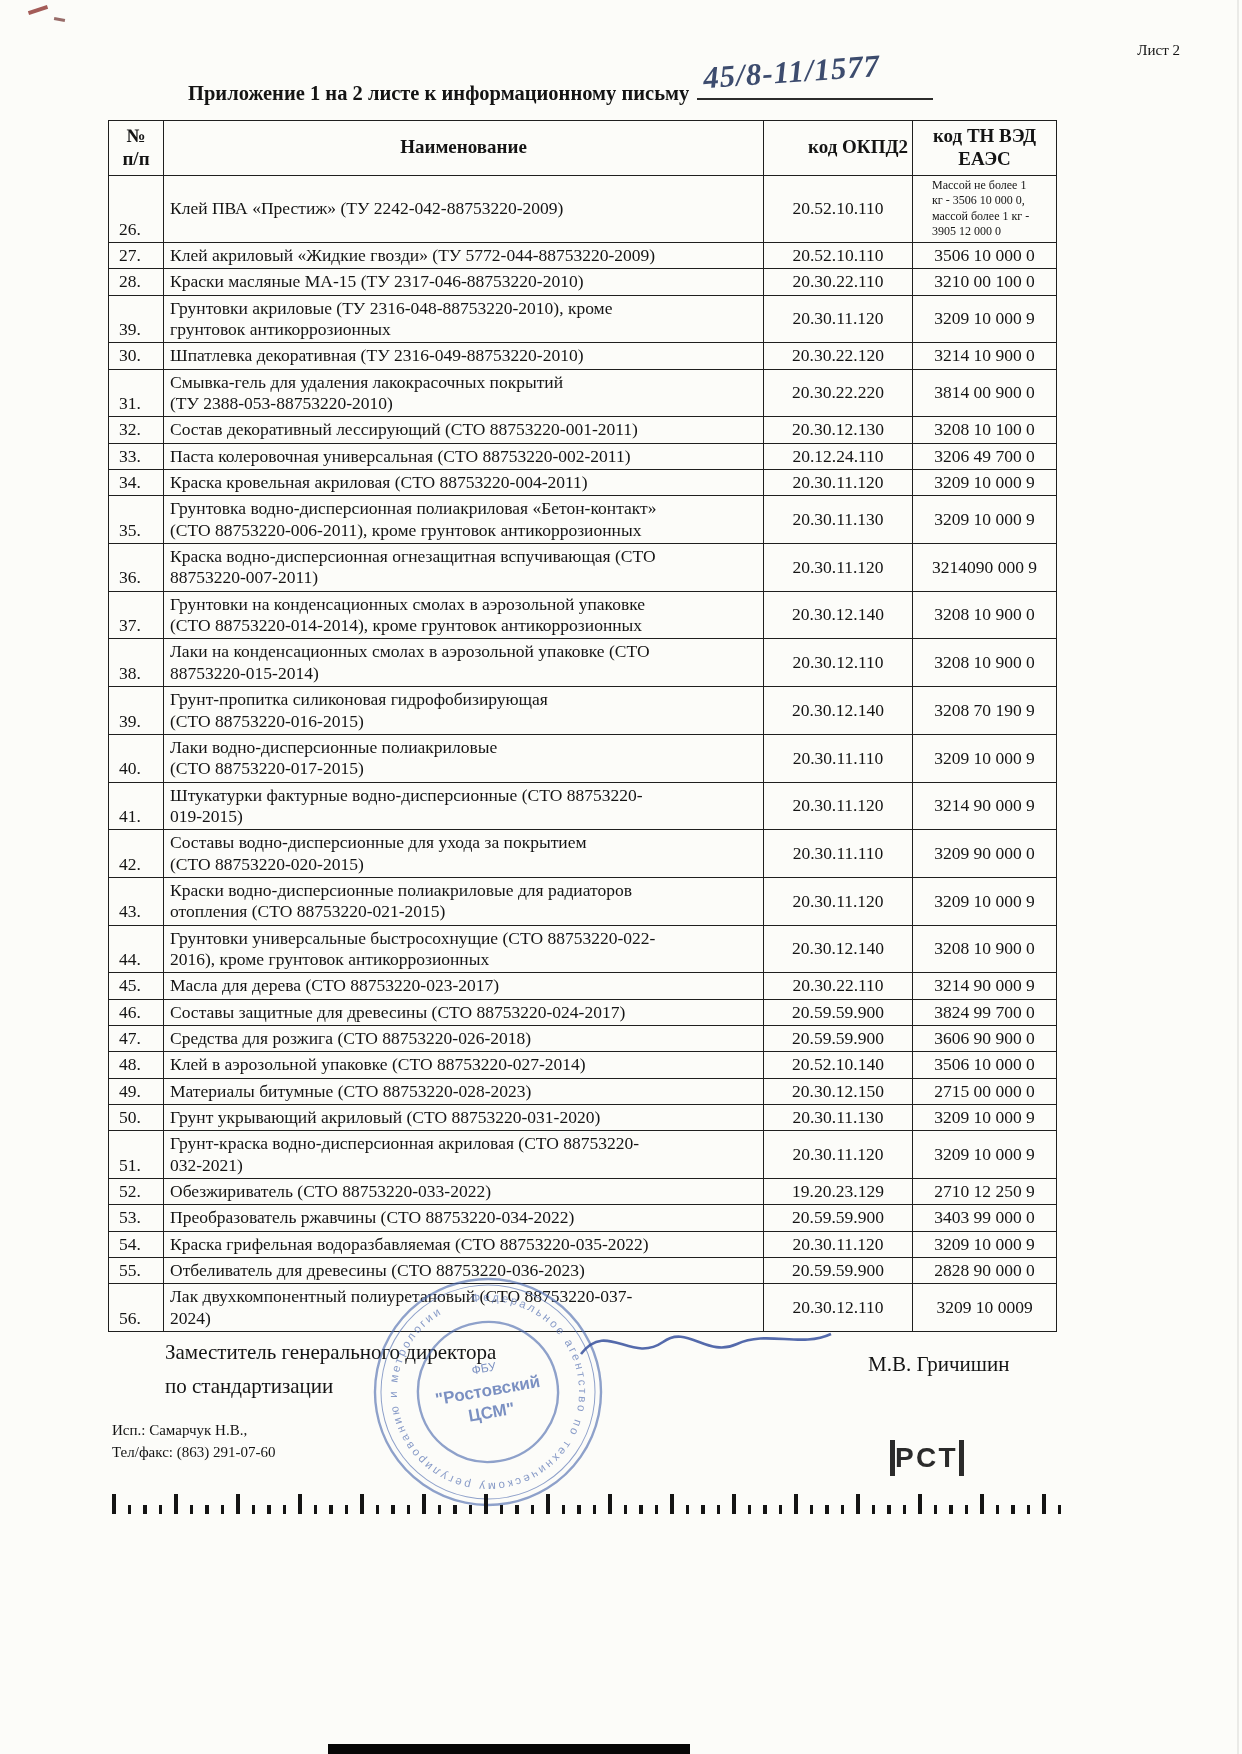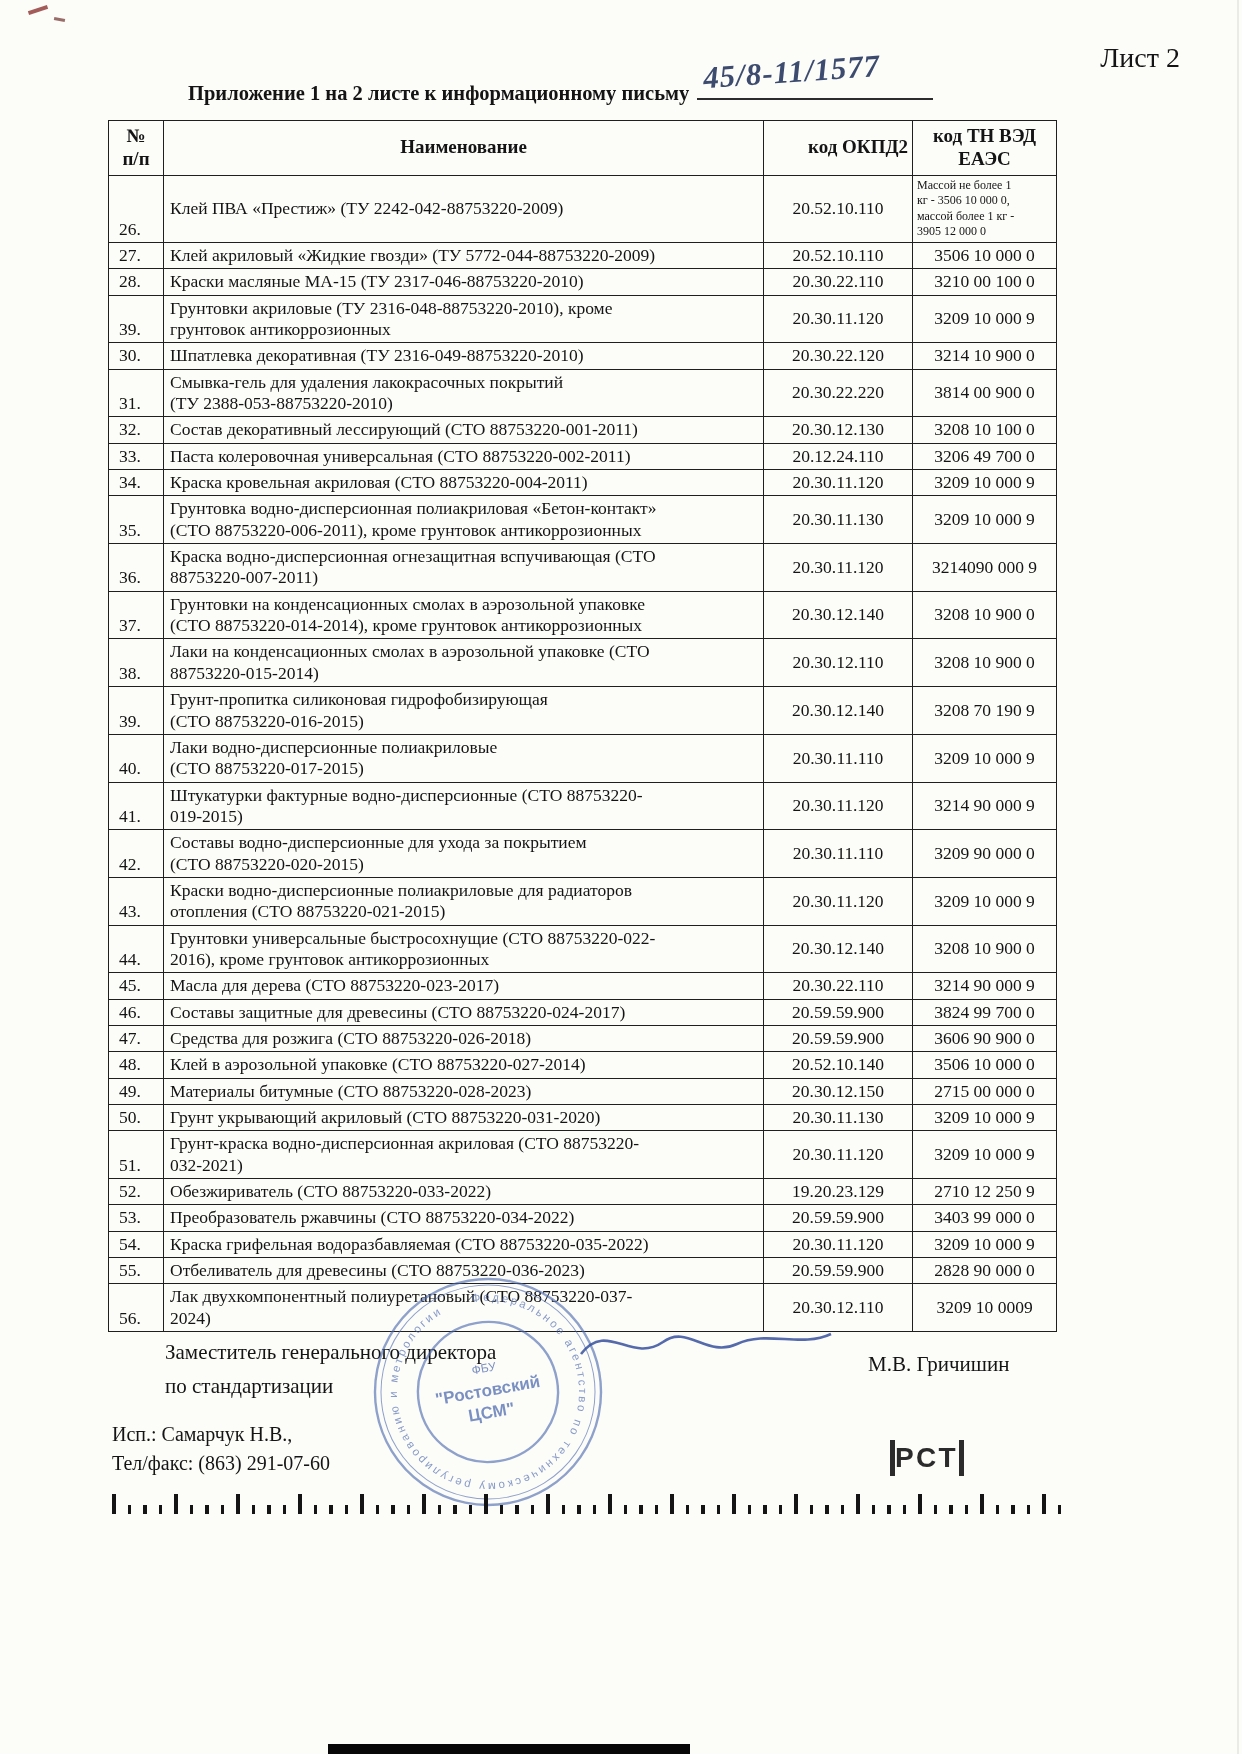--- a/index.html
+++ b/index.html
@@ -9,21 +9,21 @@
     width: 1242px;
     height: 1754px;
     background: #fcfcf9;
     font-family: "Liberation Serif", serif;
     color: #141414;
     overflow: hidden;
   }
   
   .sheet-label {
     position: absolute; top: 42px; right: 62px;
-    font-size: 28px;
+    font-size: 15px;
     font-family: Liberation Serif, serif;
   }
   .header-line {
     position: absolute; top: 76px; left: 188px;
     font-size: 20.5px; white-space: nowrap; font-weight: bold;
   }
   .blank {
     display: inline-block; width: 236px; height: 24px;
     border-bottom: 2px solid #2c2c2c;
     margin-left: 8px; position: relative; vertical-align: baseline;
@@ -45,33 +45,33 @@
   }
   .products td { font-size: 17.5px; line-height: 1.22; padding: 2px 6px; }
   th.h-num, td.c-num { width: 55px; }
   th.h-name, td.c-name { width: 600px; }
   th.h-okpd, td.c-okpd { width: 149px; text-align: right; }
   th.h-tnved, td.c-tnved { width: 144px; }
   td.c-num { vertical-align: bottom; padding-left: 10px; }
   td.c-name { vertical-align: middle; white-space: pre-line; }
   td.c-okpd { text-align: center; vertical-align: middle; }
   td.c-tnved { text-align: center; vertical-align: middle; white-space: pre-line; }
-  td.c-tnved.small { font-size: 12px; line-height: 1.3; text-align: left; padding: 2px 4px; }
+  td.c-tnved.small { font-size: 12px; line-height: 1.3; text-align: left; padding: 2px 19px; }
   
   .signatory {
     position: absolute; left: 165px; top: 1336px;
     font-size: 21px; line-height: 1.6;
   }
   .signatory-name {
     position: absolute; left: 868px; top: 1352px;
     font-size: 21px;
   }
   .executor {
     position: absolute; left: 112px; top: 1420px;
-    font-size: 20px; line-height: 1.45;
+    font-size: 15px; line-height: 1.45;
   }
   
   .stamp {
     position: absolute; left: 362px; top: 1266px;
     opacity: 0.72; transform: rotate(-10deg);
   }
   .stamp .ring { fill: none; stroke: #4a67ad; stroke-width: 2.4; opacity: 0.85; }
   .stamp .ring.thin { stroke-width: 1; }
   .stamp .ring-text { font-size: 11.5px; fill: #4a67ad; letter-spacing: 2.5px; opacity: 0.9;
     font-family: "Liberation Sans", sans-serif; }

